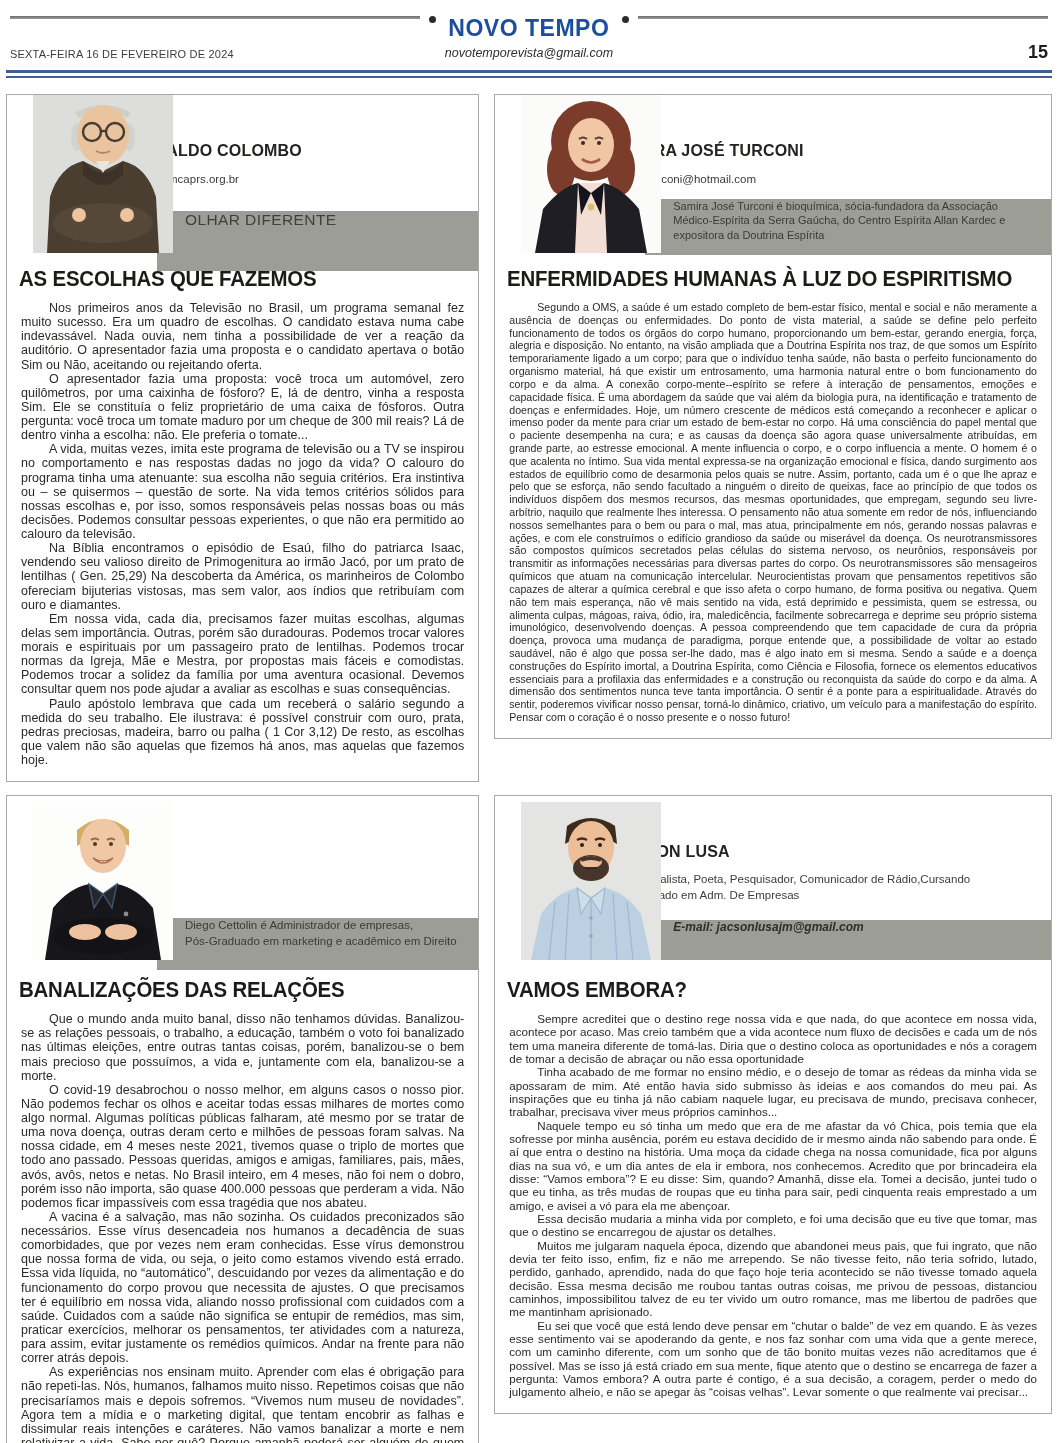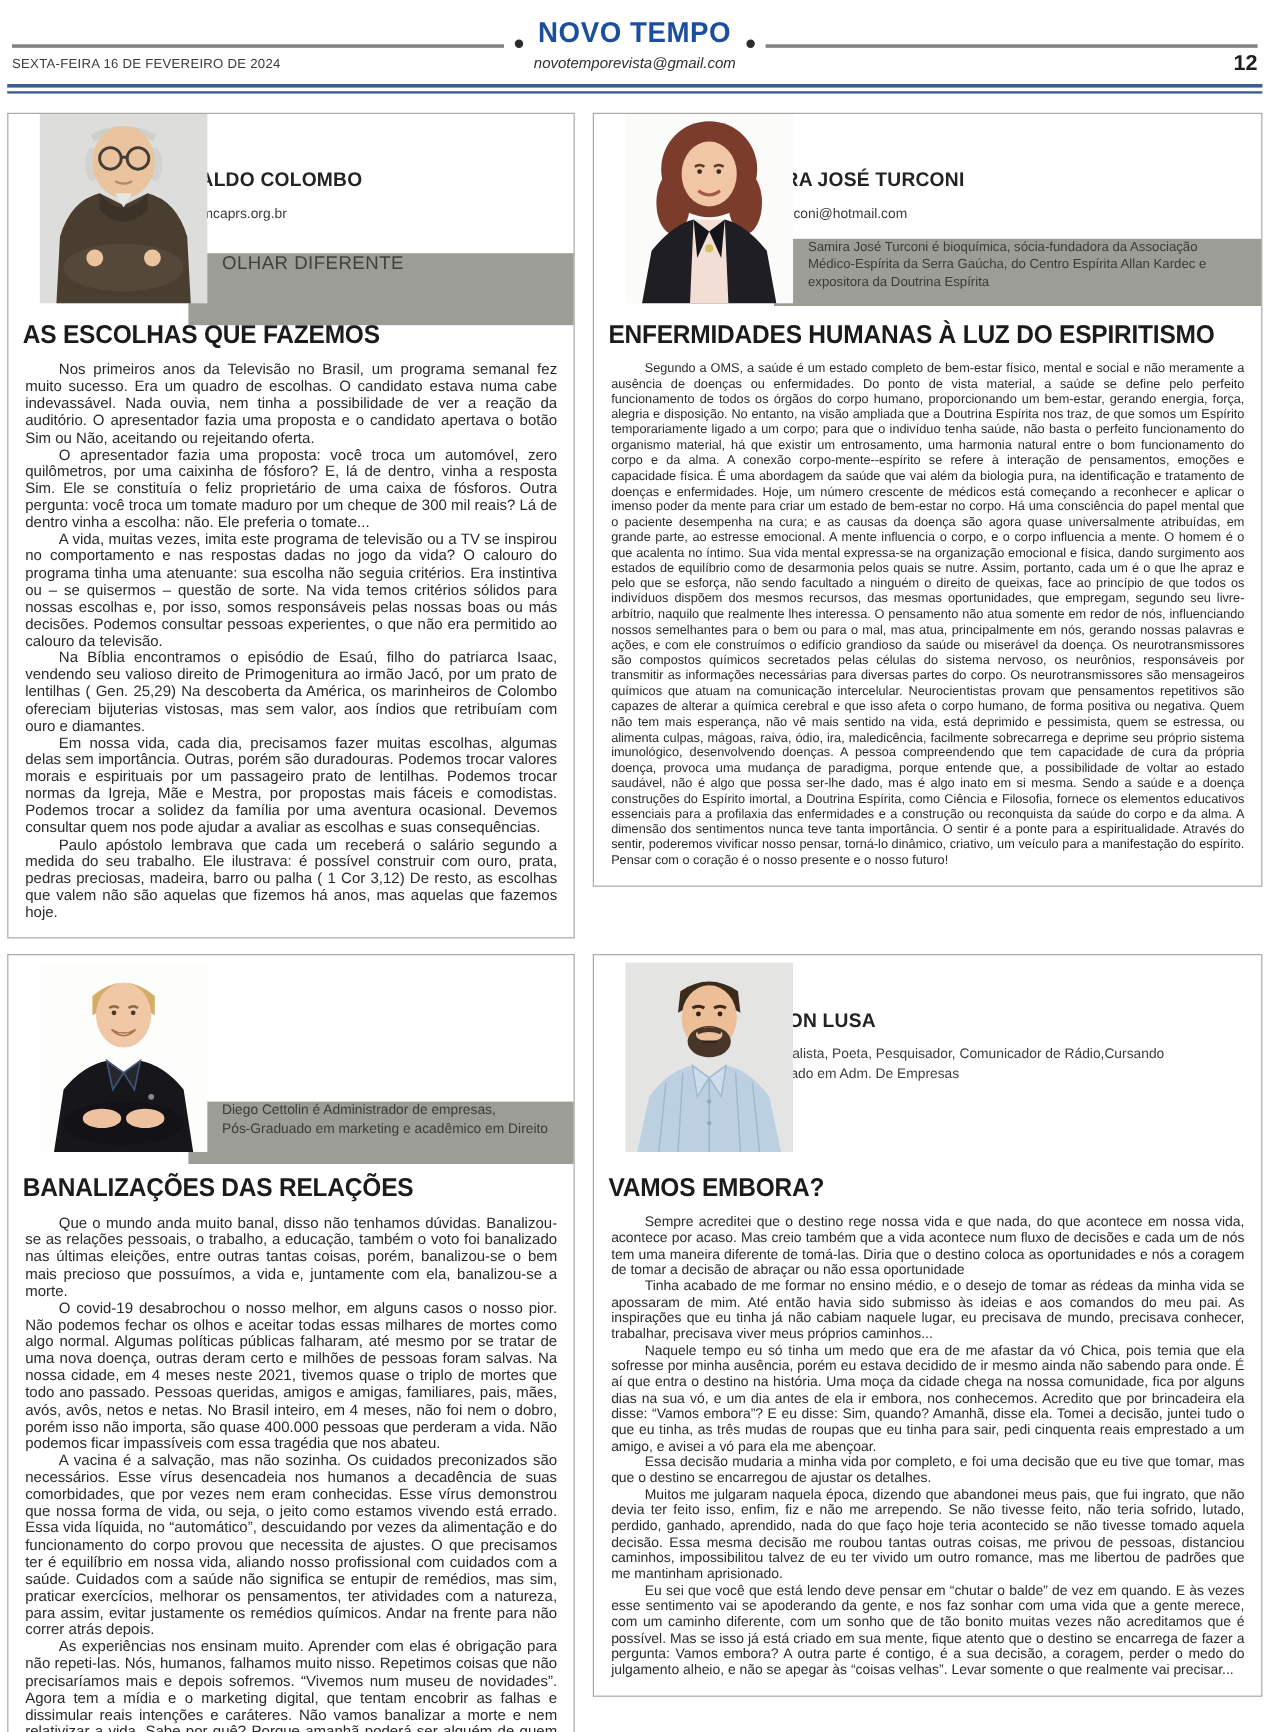--- a/index.html
+++ b/index.html
@@ -7,21 +7,21 @@
   body {
     width: 1058px;
     font-family: "Liberation Sans", "DejaVu Sans", sans-serif;
     color: #2a2a28;
     margin: 0 auto;
   }
   .page { width: 1058px; padding: 0 6px 10px 6px; }
 
   
   .mast-row {
-    display: flex; align-items: flex-end; gap: 9px;
+    display: flex; align-items: flex-start; gap: 9px;
     padding: 16px 4px 0 4px;
   }
   .mast-rule { flex: 1; height: 3px; background: linear-gradient(#6e6e6e, #9a9a9a); }
   .mast-dot { width: 7px; height: 7px; border-radius: 50%; background: #2b2b2b; }
   .mast-title {
     font-size: 24px; font-weight: 700; letter-spacing: 0.5px;
     color: #1c4e9e; line-height: 1; transform: scaleX(0.96);
   }
   .mast-sub { position: relative; height: 24px; margin-top: 2px; }
   .issue-date {
@@ -101,21 +101,21 @@
     <div class="mast-row">
       <div class="mast-rule"></div>
       <div class="mast-dot"></div>
       <h1 class="mast-title">NOVO TEMPO</h1>
       <div class="mast-dot"></div>
       <div class="mast-rule"></div>
     </div>
     <div class="mast-sub">
       <span class="issue-date">SEXTA-FEIRA 16 DE FEVEREIRO DE 2024</span>
       <span class="mast-email">novotemporevista@gmail.com</span>
-      <span class="page-num">12</span>
+      <span class="page-num">15</span>
     </div>
     <div class="double-rule"></div>
   </header>
 
   <main class="grid">
 
     <article class="box box-a1">
       <div class="author-block">
         <div class="band band-a1">
           <span>OLHAR DIFERENTE</span>
@@ -216,20 +216,23 @@
       <div class="body body-a3">
           <p class="para">Que o mundo anda muito banal, disso não tenhamos dúvidas. Banalizou-se as relações pessoais, o trabalho, a educação, também o voto foi banalizado nas últimas eleições, entre outras tantas coisas, porém, banalizou-se o bem mais precioso que possuímos, a vida e, juntamente com ela, banalizou-se a morte.</p>
           <p class="para">O covid-19 desabrochou o nosso melhor, em alguns casos o nosso pior. Não podemos fechar os olhos e aceitar todas essas milhares de mortes como algo normal. Algumas políticas públicas falharam, até mesmo por se tratar de uma nova doença, outras deram certo e milhões de pessoas foram salvas. Na nossa cidade, em 4 meses neste 2021, tivemos quase o triplo de mortes que todo ano passado. Pessoas queridas, amigos e amigas, familiares, pais, mães, avós, avôs, netos e netas. No Brasil inteiro, em 4 meses, não foi nem o dobro, porém isso não importa, são quase 400.000 pessoas que perderam a vida. Não podemos ficar impassíveis com essa tragédia que nos abateu.</p>
           <p class="para">A vacina é a salvação, mas não sozinha. Os cuidados preconizados são necessários. Esse vírus desencadeia nos humanos a decadência de suas comorbidades, que por vezes nem eram conhecidas. Esse vírus demonstrou que nossa forma de vida, ou seja, o jeito como estamos vivendo está errado. Essa vida líquida, no “automático”, descuidando por vezes da alimentação e do funcionamento do corpo provou que necessita de ajustes. O que precisamos ter é equilíbrio em nossa vida, aliando nosso profissional com cuidados com a saúde. Cuidados com a saúde não significa se entupir de remédios, mas sim, praticar exercícios, melhorar os pensamentos, ter atividades com a natureza, para assim, evitar justamente os remédios químicos. Andar na frente para não correr atrás depois.</p>
           <p class="para">As experiências nos ensinam muito. Aprender com elas é obrigação para não repeti-las. Nós, humanos, falhamos muito nisso. Repetimos coisas que não precisaríamos mais e depois sofremos. “Vivemos num museu de novidades”. Agora tem a mídia e o marketing digital, que tentam encobrir as falhas e dissimular reais intenções e caráteres. Não vamos banalizar a morte e nem relativizar a vida. Sabe por quê? Porque amanhã poderá ser alguém de quem você muito goste, ou mesmo, poderá ser você.</p>
         </div>
     </article>
 
     <article class="box box-a4">
       <div class="author-block">
+        <div class="band band-a4">
+          <span>E-mail: jacsonlusajm@gmail.com</span>
+        </div>
         <svg class="photo" viewBox="0 0 140 158" aria-label="bearded man in light blue shirt portrait">
           <rect width="140" height="158" fill="#e4e4e2"></rect>
           <path d="M46,24 Q70,8 94,24 L96,42 Q70,26 44,42 Z" fill="#3a2b1d"></path>
           <ellipse cx="70" cy="46" rx="23" ry="27" fill="#ecbf98"></ellipse>
           <ellipse cx="70" cy="66" rx="18" ry="13" fill="#463528"></ellipse>
           <ellipse cx="70" cy="60" rx="11" ry="6" fill="#ecbf98"></ellipse>
           <path d="M60,58 Q70,54 80,58" stroke="#463528" stroke-width="4" fill="none"></path>
           <line x1="64" y1="66" x2="76" y2="66" stroke="#2f241c" stroke-width="1.8"></line>
           <path d="M56,38 Q61,35 66,38" stroke="#3a2b1d" stroke-width="2.4" fill="none"></path>
           <path d="M74,38 Q79,35 84,38" stroke="#3a2b1d" stroke-width="2.4" fill="none"></path>

